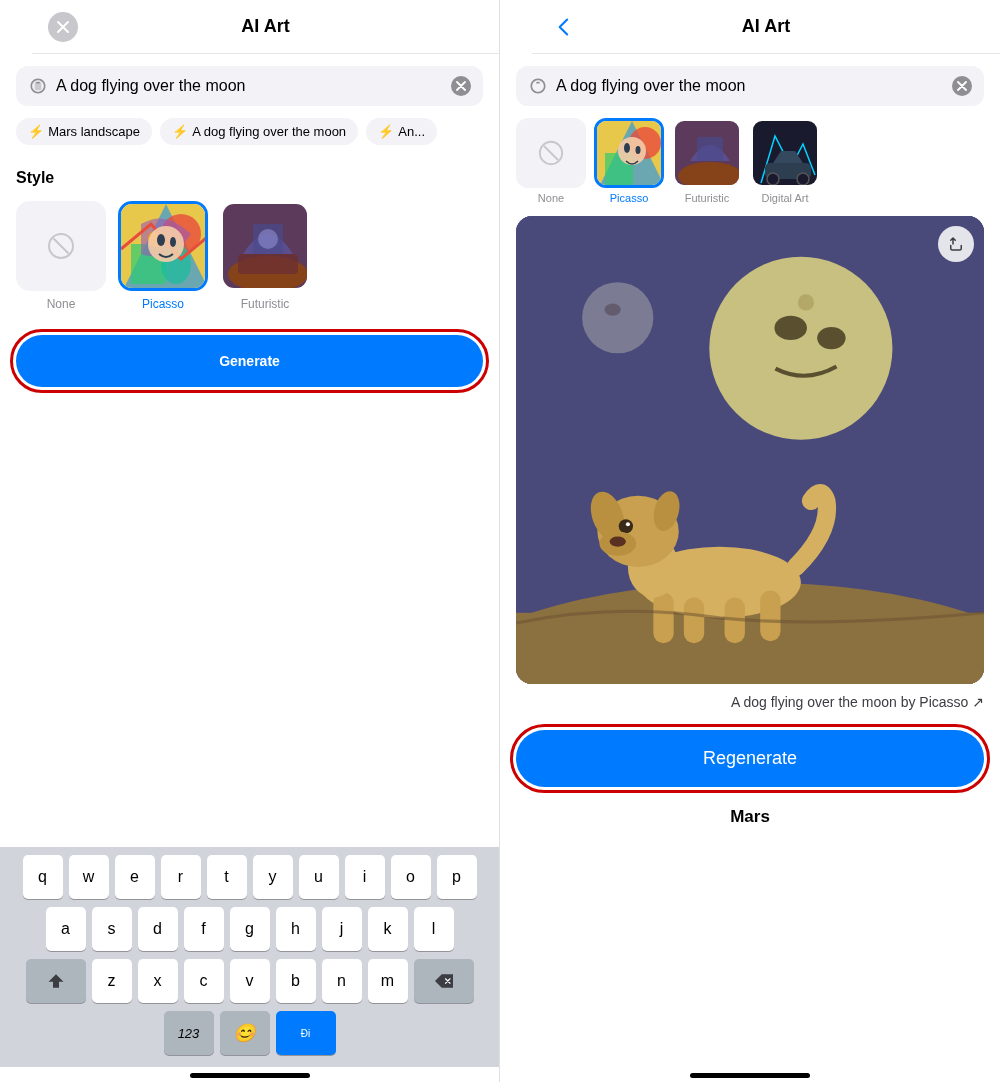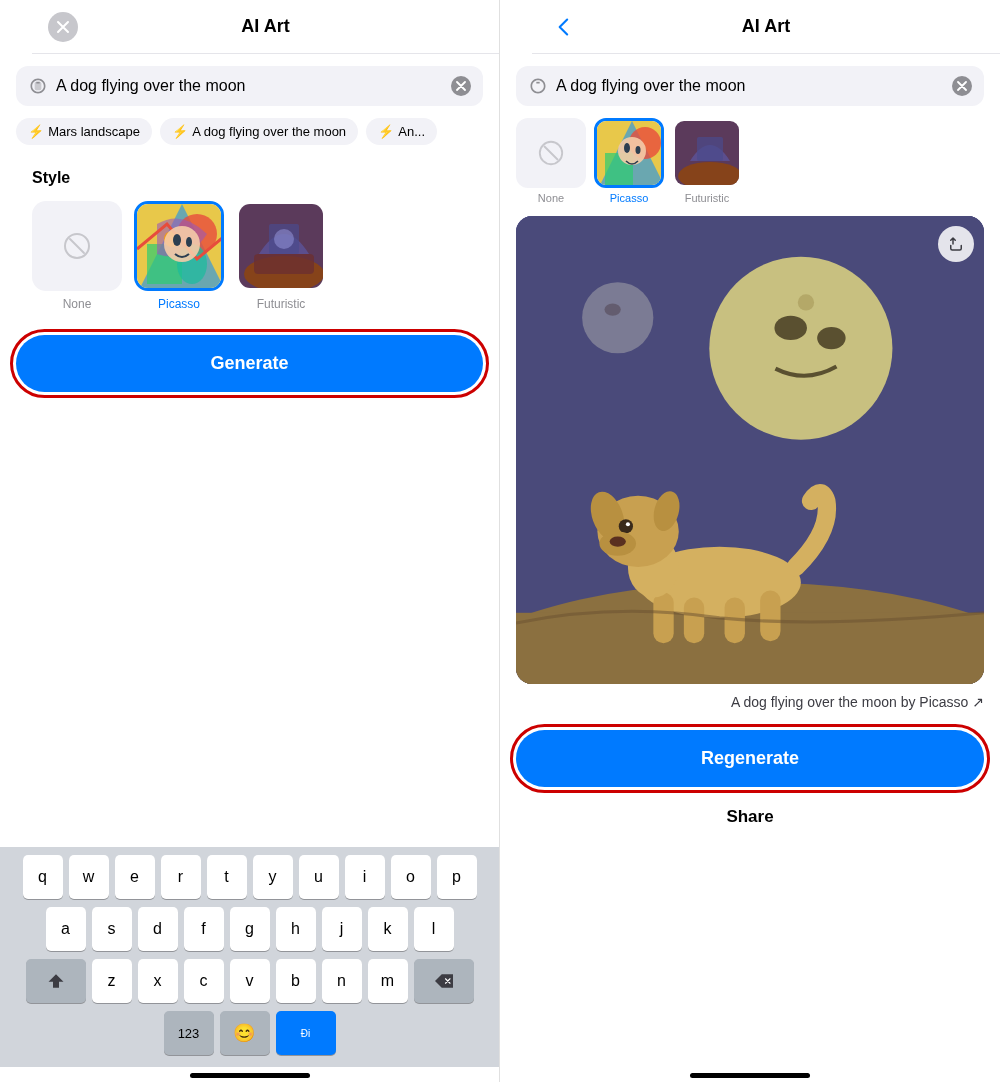--- a/index.html
+++ b/index.html
@@ -153,21 +153,21 @@
       cursor: pointer;
     }
 
     .suggestion-chip .bolt {
       color: #007AFF;
       font-size: 13px;
     }
 
     
     .style-section {
-      padding: 12px 32px 0;
+      padding: 12px 16px 0;
     }
 
     .style-label {
       font-size: 16px;
       font-weight: 600;
       color: #000;
       margin-bottom: 14px;
     }
 
     .style-grid {
@@ -224,21 +224,21 @@
       margin: 24px 16px 16px;
     }
 
     .generate-btn {
       width: 100%;
       padding: 18px;
       background: #007AFF;
       color: #fff;
       border: none;
       border-radius: 30px;
-      font-size: 18px;
+      font-size: 14px;
       font-weight: 600;
       cursor: pointer;
       outline: 3px solid #cc0000;
       outline-offset: 3px;
     }
 
     
     .keyboard {
       margin-top: auto;
       background: #d1d5db;
@@ -265,20 +265,21 @@
       color: #000;
       cursor: pointer;
       box-shadow: 0 1px 0 rgba(0,0,0,0.3);
       flex: 1;
       max-width: 40px;
     }
 
     .key.wide {
       max-width: 60px;
       font-size: 13px;
+      font-style: italic;
     }
 
     .key.space {
       max-width: 200px;
       font-size: 15px;
       color: #8e8e93;
     }
 
     .key.action {
       background: #007AFF;
@@ -425,21 +426,21 @@
     }
 
     .regenerate-btn {
       width: 100%;
       padding: 18px;
       background: #007AFF;
       color: #fff;
       border: none;
       border-radius: 30px;
       font-size: 18px;
-      font-weight: 700;
+      font-weight: 400;
       cursor: pointer;
       outline: 3px solid #cc0000;
       outline-offset: 3px;
     }
 
     .share-text-btn {
       text-align: center;
       padding: 12px;
       font-size: 17px;
       font-weight: 600;
@@ -677,20 +678,33 @@
         <svg viewBox="0 0 70 70" xmlns="http://www.w3.org/2000/svg" width="70" height="70">
           <rect width="70" height="70" fill="#5b3a5b"></rect>
           <ellipse cx="35" cy="55" rx="32" ry="14" fill="#8b4513" opacity="0.9"></ellipse>
           <path d="M15 40 Q35 8 55 40" fill="#5b5baf" opacity="0.6"></path>
           <rect x="22" y="16" width="26" height="24" rx="2" fill="#4a4a8b" opacity="0.7"></rect>
         </svg>
       </div>
       <span class="style-pick-name">Futuristic</span>
     </div>
 
+    <div class="style-pick-item">
+      <div class="style-pick-thumb">
+        <svg viewBox="0 0 70 70" xmlns="http://www.w3.org/2000/svg" width="70" height="70">
+          <rect width="70" height="70" fill="#1a1a2e"></rect>
+          <path d="M8 62 L22 15 L38 46 L50 23 L62 54" stroke="#00d4ff" stroke-width="1.5" fill="none"></path>
+          <rect x="12" y="42" width="46" height="16" rx="5" fill="#2c3e50"></rect>
+          <ellipse cx="20" cy="58" rx="6" ry="6" fill="#1a1a2e" stroke="#555" stroke-width="1.5"></ellipse>
+          <ellipse cx="50" cy="58" rx="6" ry="6" fill="#1a1a2e" stroke="#555" stroke-width="1.5"></ellipse>
+          <path d="M20 42 L28 30 L42 30 L50 42Z" fill="#34495e"></path>
+        </svg>
+      </div>
+      <span class="style-pick-name">Digital Art</span>
+    </div>
 
 
   </div>
 
   <div class="generated-image-container">
     <div class="generated-image">
 
       <svg viewBox="0 0 460 460" xmlns="http://www.w3.org/2000/svg" width="100%" height="100%">
 
         <rect width="460" height="460" fill="#4a4a7a"></rect>
@@ -741,19 +755,19 @@
       </div>
     </div>
   </div>
 
   <div class="image-caption">A dog flying over the moon by Picasso ↗</div>
 
   <div class="regenerate-container">
     <button class="regenerate-btn">Regenerate</button>
   </div>
 
-  <div class="share-text-btn">Share</div>
+  <div class="share-text-btn">Mars</div>
 
   <div class="home-indicator-right">
     <div class="home-indicator-bar"></div>
   </div>
 
 </div>
 
 </body></html>

